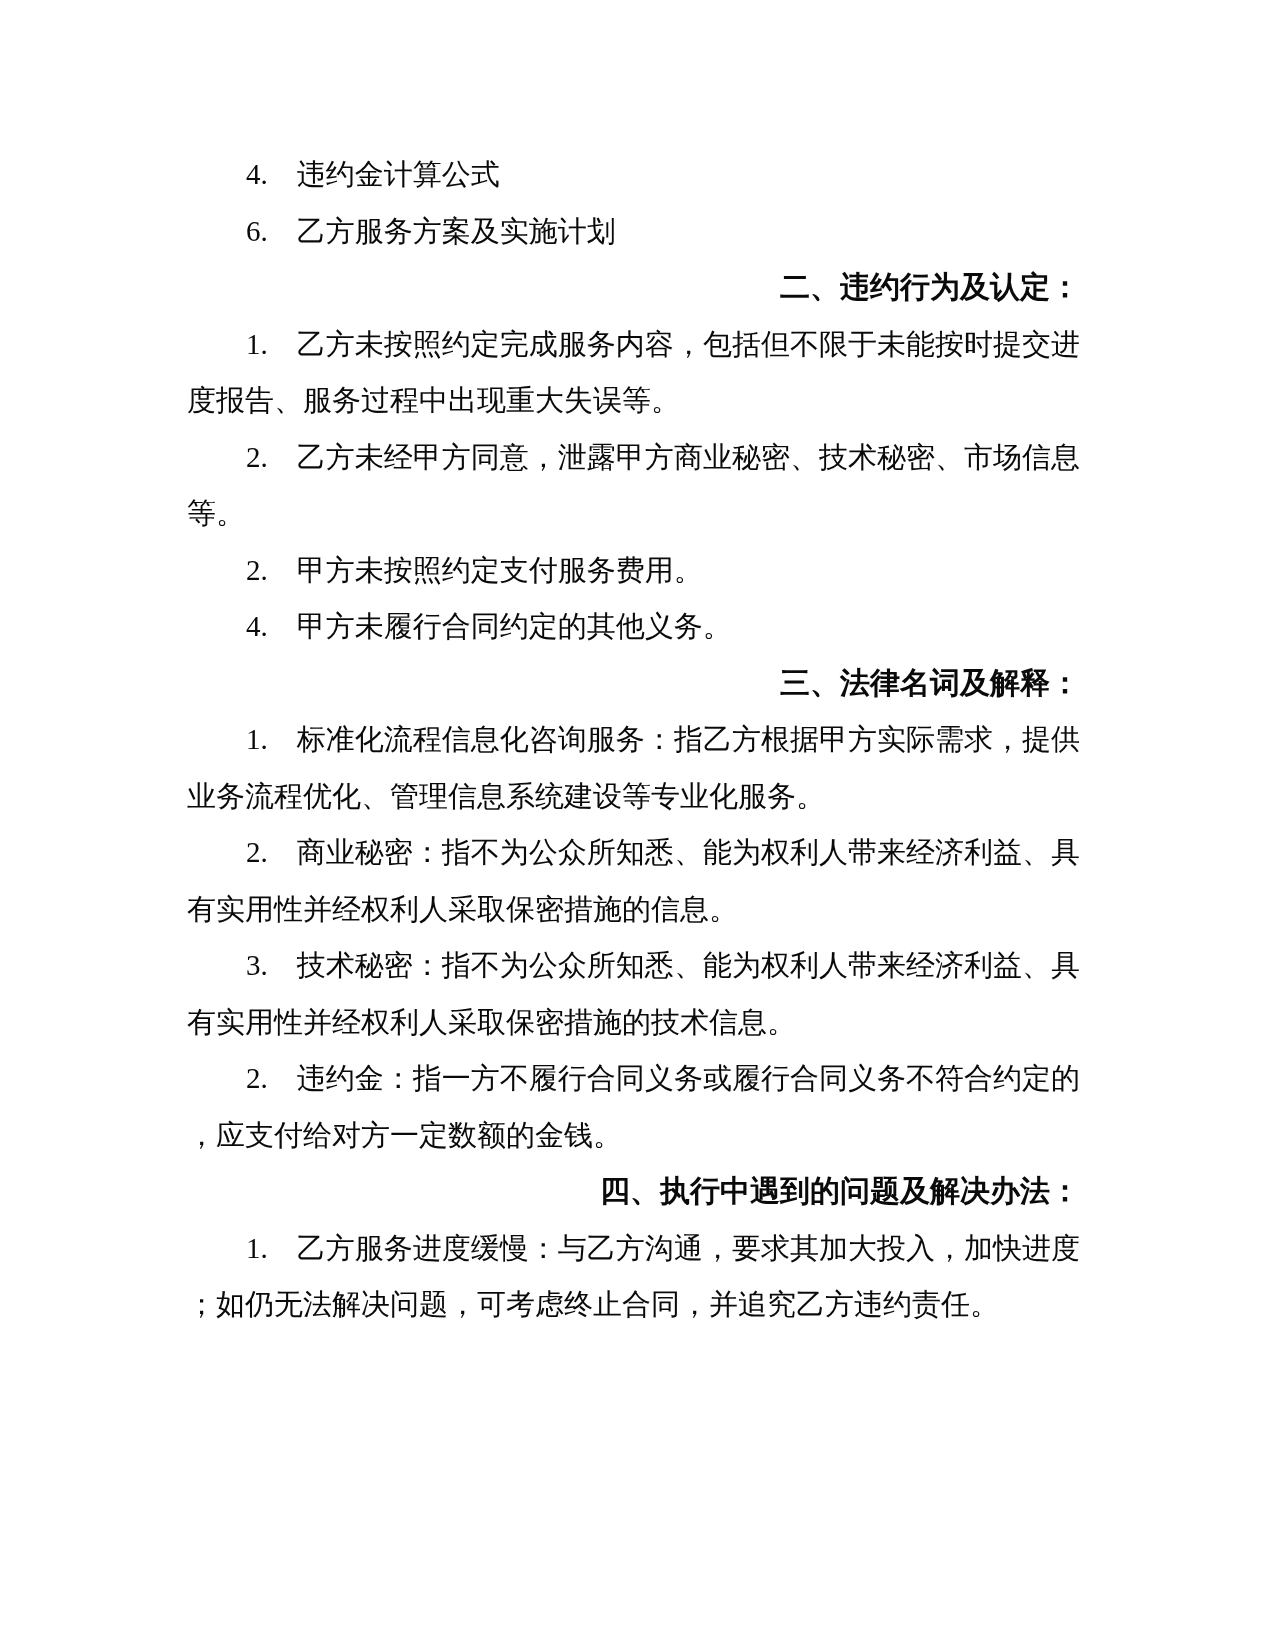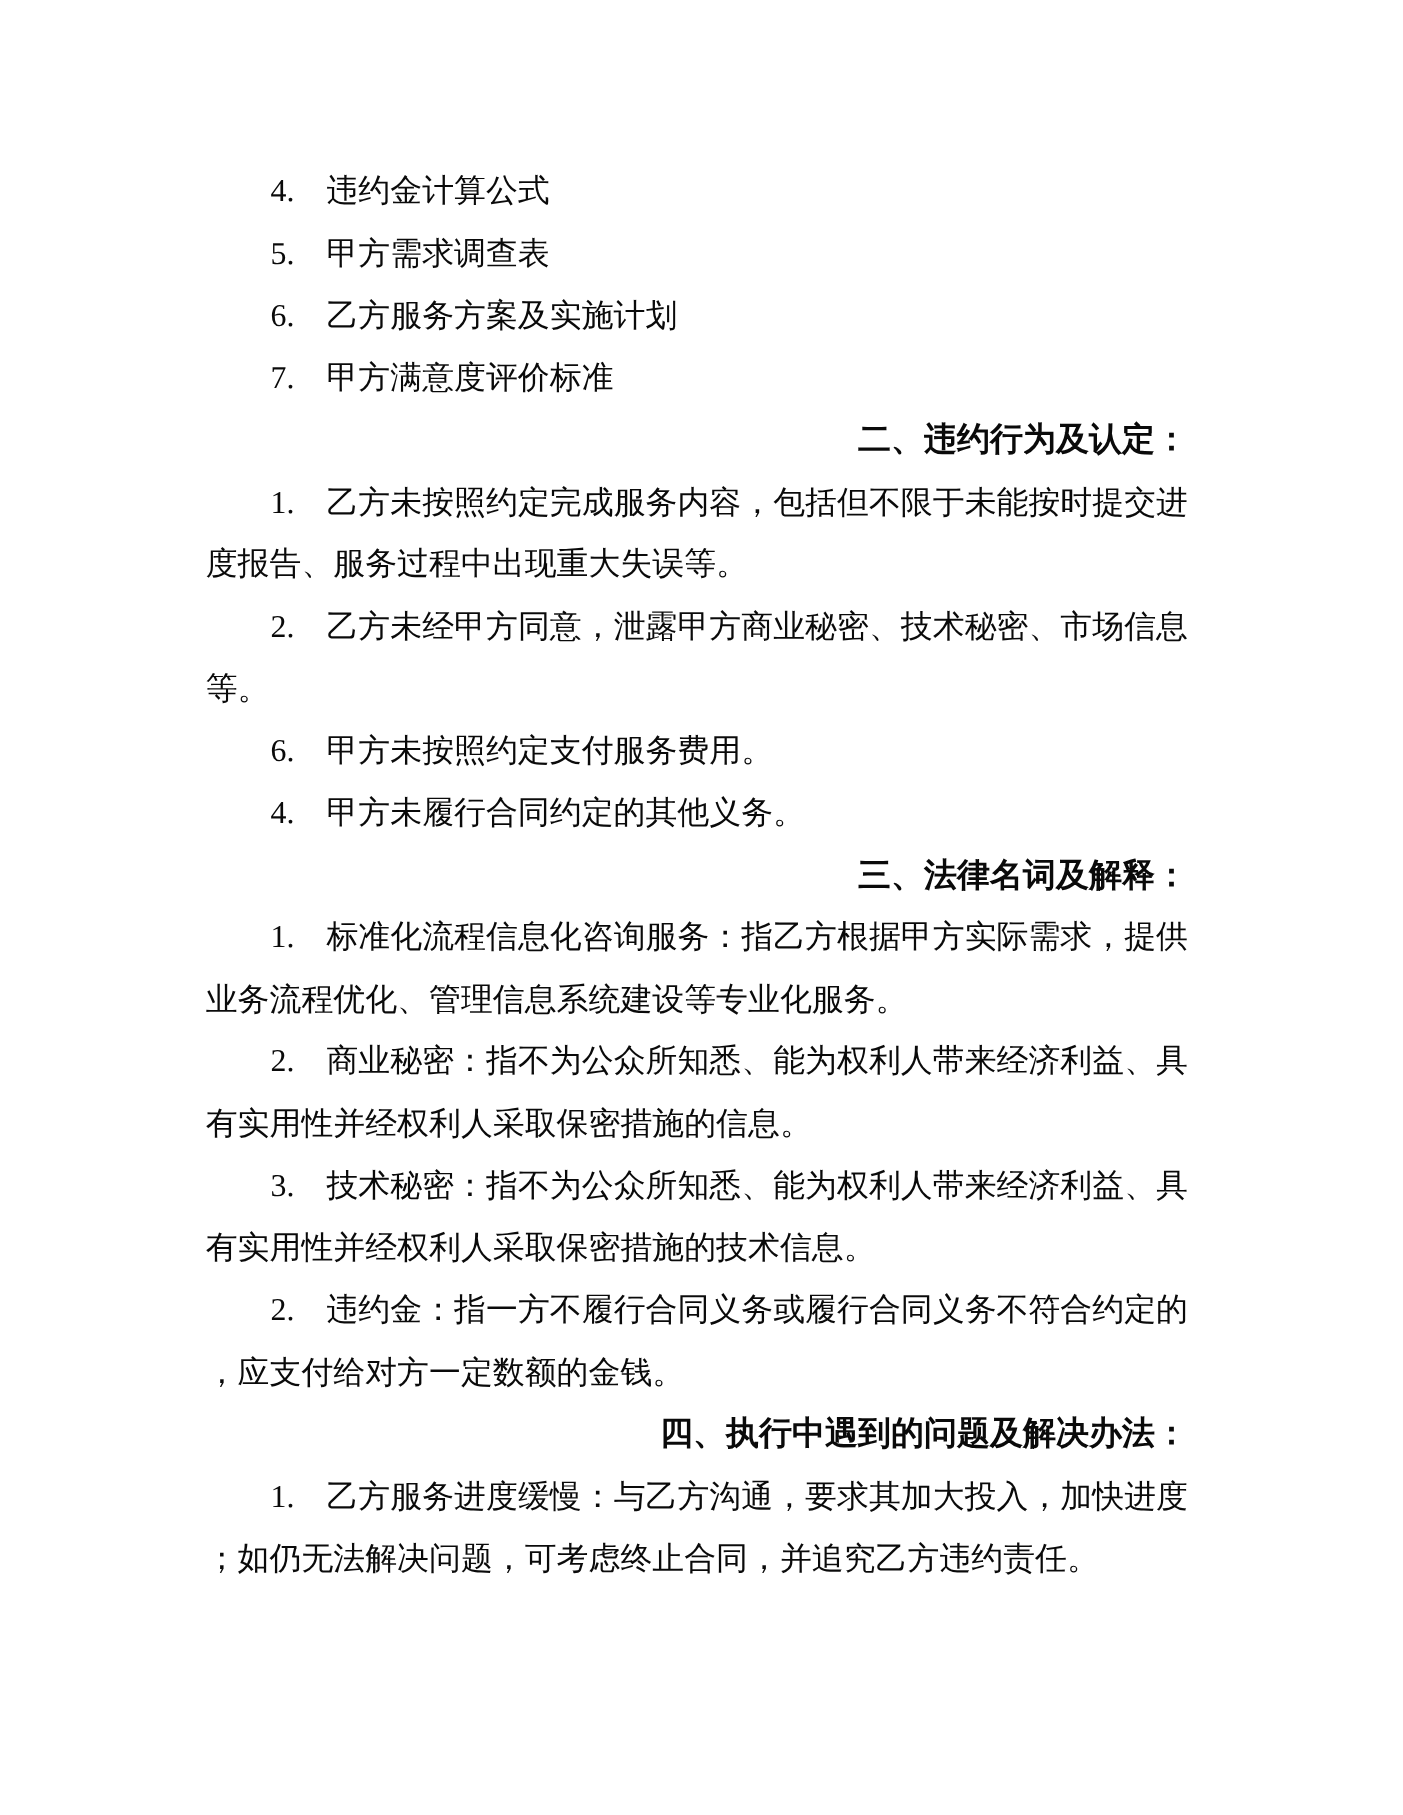--- a/index.html
+++ b/index.html
@@ -47,29 +47,27 @@
     font-size: 30px;
     text-align: right;
   }
 </style>
 </head>
 <body>
 
 <div class="page" id="page" style="background: rgb(255, 255, 255);">
   <div class="content" id="doc-content" style="color: rgb(10, 10, 10);">
       <div class="line indent">4.　违约金计算公式</div>
-      <div class="line indent">5.　甲方需求调查表</div>
       <div class="line indent">6.　乙方服务方案及实施计划</div>
-      <div class="line indent">7.　甲方满意度评价标准</div>
       <div class="line indent head">二、违约行为及认定：</div>
       <div class="line indent stretch">1.　乙方未按照约定完成服务内容，包括但不限于未能按时提交进</div>
       <div class="line">度报告、服务过程中出现重大失误等。</div>
       <div class="line indent stretch">2.　乙方未经甲方同意，泄露甲方商业秘密、技术秘密、市场信息</div>
       <div class="line">等。</div>
-      <div class="line indent">6.　甲方未按照约定支付服务费用。</div>
+      <div class="line indent">2.　甲方未按照约定支付服务费用。</div>
       <div class="line indent">4.　甲方未履行合同约定的其他义务。</div>
       <div class="line indent head">三、法律名词及解释：</div>
       <div class="line indent stretch">1.　标准化流程信息化咨询服务：指乙方根据甲方实际需求，提供</div>
       <div class="line">业务流程优化、管理信息系统建设等专业化服务。</div>
       <div class="line indent stretch">2.　商业秘密：指不为公众所知悉、能为权利人带来经济利益、具</div>
       <div class="line">有实用性并经权利人采取保密措施的信息。</div>
       <div class="line indent stretch">3.　技术秘密：指不为公众所知悉、能为权利人带来经济利益、具</div>
       <div class="line">有实用性并经权利人采取保密措施的技术信息。</div>
       <div class="line indent stretch">2.　违约金：指一方不履行合同义务或履行合同义务不符合约定的</div>
       <div class="line">，应支付给对方一定数额的金钱。</div>

